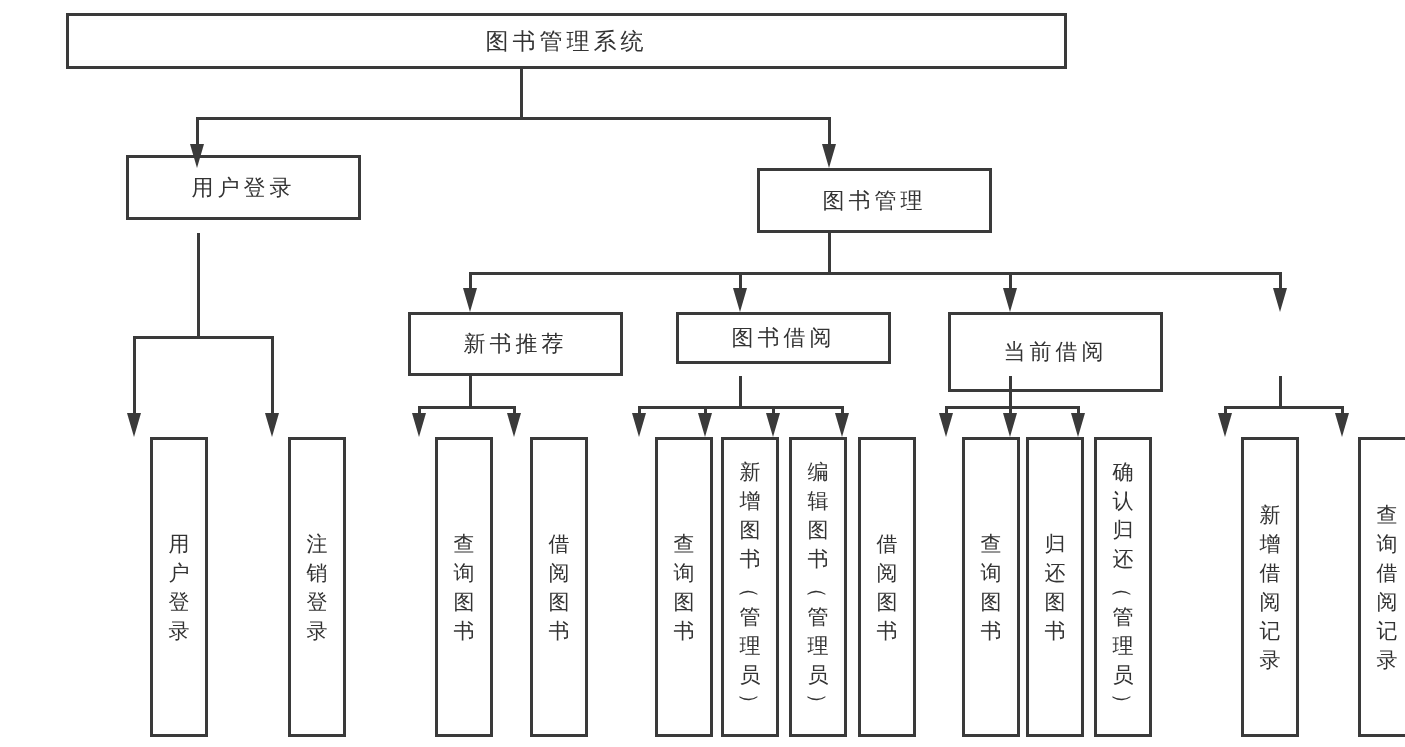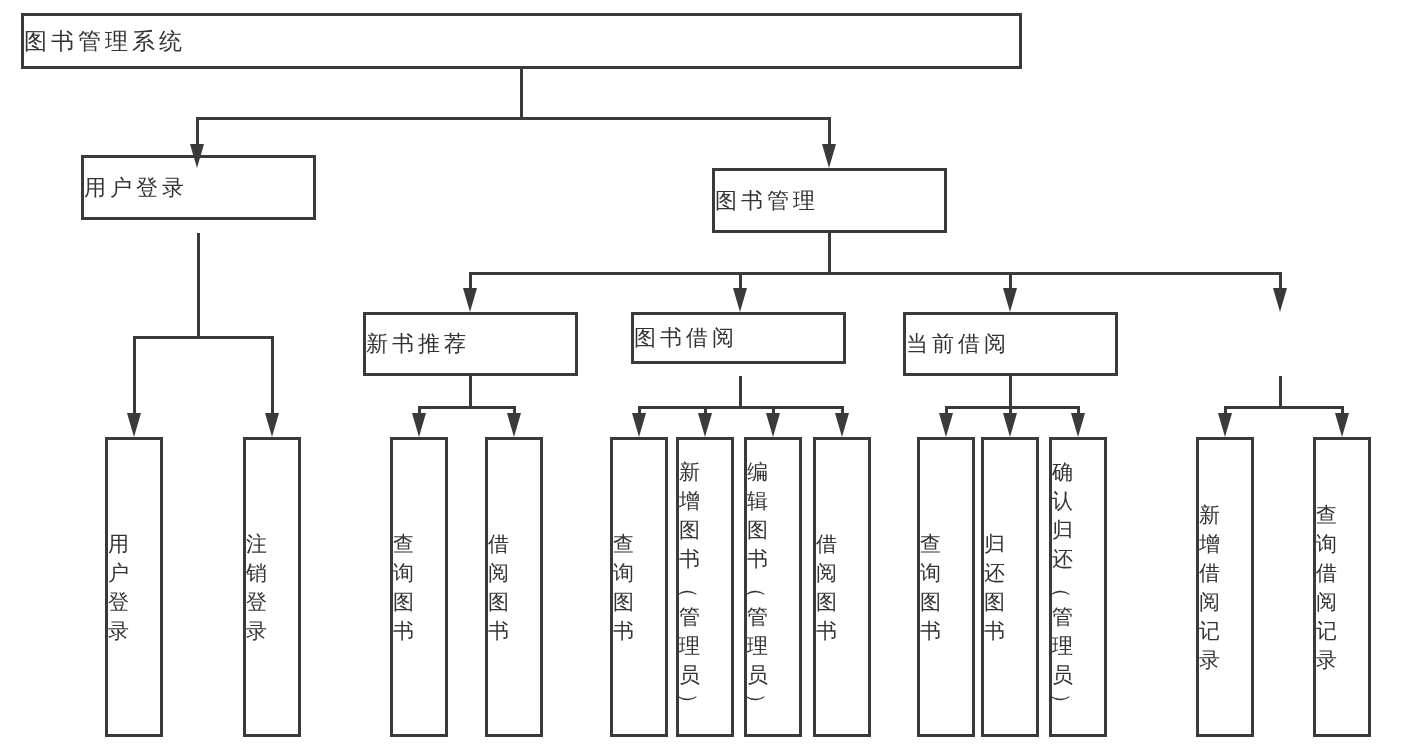--- a/index.html
+++ b/index.html
@@ -15,21 +15,21 @@
     background:var(--bg);
     font-family:"Liberation Sans","DejaVu Sans",sans-serif;
     color:var(--text);
     overflow:hidden;
   }
   .box{
     position:absolute;
     box-sizing:border-box;
     border:3px solid var(--line);
     background:var(--bg);
-    display:flex;align-items:center;justify-content:flex-start;
+    display:flex;align-items:center;justify-content:center;margin-left:45px;
   }
   .hlabel{
     font-size:22px;
     letter-spacing:4px;
     white-space:nowrap;
     color:var(--text);
   }
   .root .hlabel{font-size:23px;}
   .vtext{
     display:flex;flex-direction:column;
@@ -70,21 +70,21 @@
   <div class="box" style="left:363px;top:312px;width:215px;height:64px">
     <span class="hlabel">新书推荐</span>
   </div>
 
   <div class="box" style="left:712px;top:168px;width:235px;height:65px">
     <span class="hlabel">图书管理</span>
   </div>
   <div class="box" style="left:631px;top:312px;width:215px;height:52px">
     <span class="hlabel">图书借阅</span>
   </div>
-  <div class="box" style="left:903px;top:312px;width:215px;height:64px">
+  <div class="box" style="left:903px;top:312px;width:215px;height:80px">
     <span class="hlabel">当前借阅</span>
   </div>
 
   <div class="box" style="left:105px;top:437px;width:58px;height:300px">
     <span class="vtext">
         <span>用</span>
         <span>户</span>
         <span>登</span>
         <span>录</span>
       </span>

